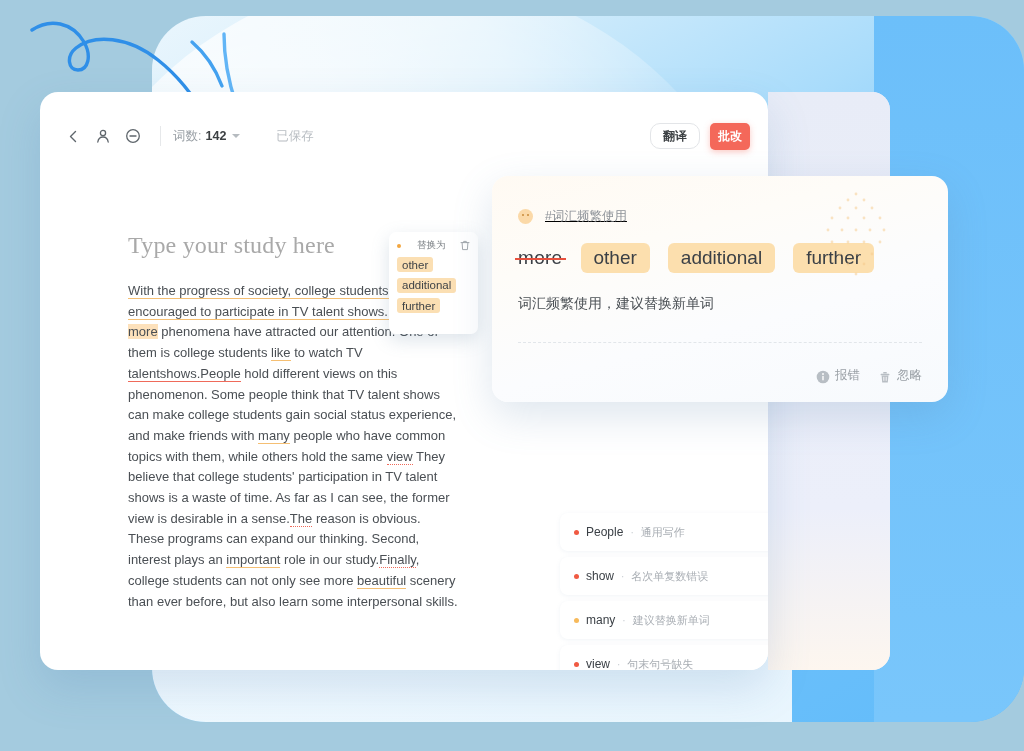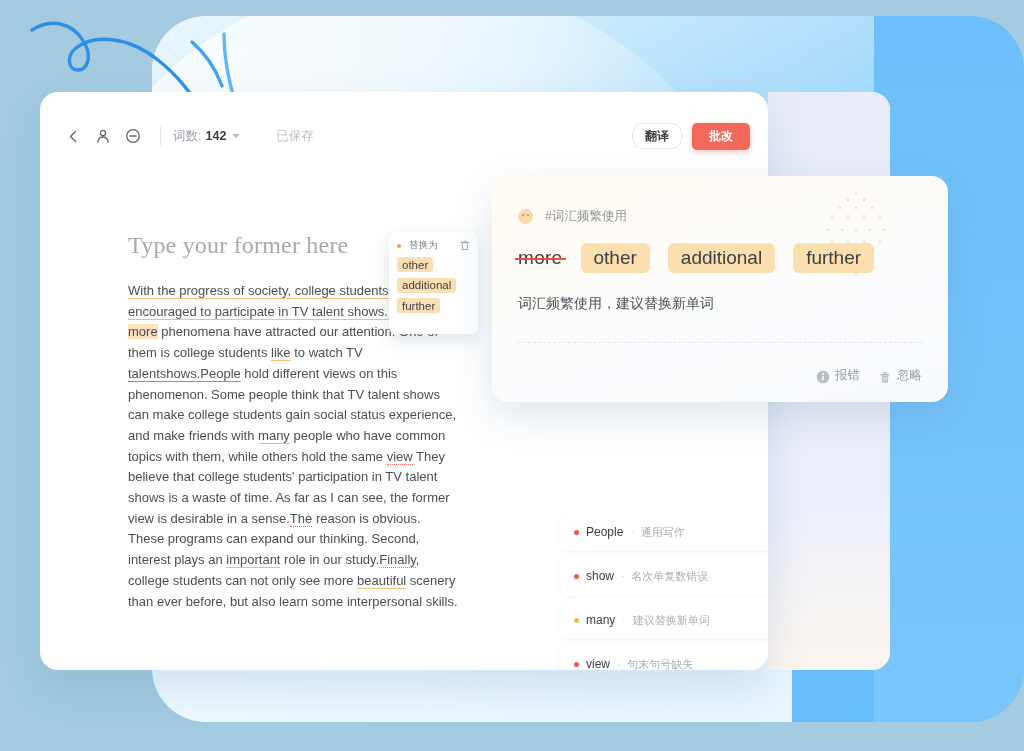--- a/index.html
+++ b/index.html
@@ -76,21 +76,21 @@
   .tb-words b{ color:#3c4043; font-weight:700; }
   .caret{ width:0;height:0;border-left:4px solid transparent;border-right:4px solid transparent;border-top:4px solid #b6bbc0; margin-left:2px;}
   .tb-saved{ font-size:12.5px; color:#b9bec3; margin-left:36px; }
   .tb-right{ margin-left:auto; display:flex; align-items:center; gap:10px; }
   .btn-ghost{
     width:50px;height:26px;border:1px solid #e3e5e8;border-radius:10px;background:#fff;
     font-size:12px;color:#3c4043;font-weight:700;cursor:pointer;
     display:flex;align-items:center;justify-content:center;
   }
   .btn-primary{
-    width:58px;height:27px;border:none;border-radius:5px;background:#f4685a;
+    width:40px;height:27px;border:none;border-radius:5px;background:#f4685a;
     font-size:12px;color:#fff;font-weight:700;cursor:pointer;
     display:flex;align-items:center;justify-content:center;
     box-shadow:0 2px 6px rgba(244,104,90,.35);
   }
 
   
   .doc{ position:absolute; left:88px; top:140px; width:330px; }
   .doc-title{
     font-family:"Liberation Serif","DejaVu Serif",serif;
     font-size:24px; color:#a9a9a9; font-weight:400; letter-spacing:.2px;
@@ -105,21 +105,21 @@
   .u-red-d{ border-bottom:1.6px dotted #ef6a5a; }
 
   
   .pop{
     position:absolute; left:389px; top:232px; width:89px; height:102px;
     background:#fff; border-radius:7px;
     box-shadow:0 6px 18px rgba(100,130,160,.22);
     padding:7px 8px 8px 8px;
   }
   .pop-head{ display:flex; align-items:center; justify-content:space-between; }
-  .pop-head-l{ display:flex; align-items:center; gap:8px; }
+  .pop-head-l{ display:flex; align-items:center; gap:16px; }
   .pop-dot{ width:4px;height:4px;border-radius:50%;background:#f3a63f; }
   .pop-title{ font-size:9.5px; color:#7b8085; }
   .pop-chip{
     margin-top:5px; display:inline-block; background:#fbdfb3; color:#3f4347;
     font-size:11.5px; padding:1.5px 5px; border-radius:3px; cursor:pointer;
   }
 
   
   .review{ position:absolute; left:510px; top:92px; width:258px; height:578px; }
   .review-head{
@@ -152,21 +152,21 @@
   .detail{
     position:absolute; left:492px; top:176px; width:456px; height:226px;
     border-radius:16px;
     background: linear-gradient(165deg,#fffaf3 0%,#fefcf8 30%,#fbfcfe 62%,#f7fafd 100%);
     box-shadow:0 14px 40px rgba(90,130,170,.20);
     overflow:hidden;
   }
   .detail-dots{
     position:absolute; right:44px; top:10px; width:96px; height:96px; opacity:.5;
   }
-  .detail-tag{ display:flex; align-items:center; gap:12px; padding:32px 0 0 26px; }
+  .detail-tag{ display:flex; align-items:center; gap:12px; padding:32px 0 0 26px;text-decoration:underline; }
   .tag-emoji{
     width:15px;height:15px;border-radius:50%;
     background:#fbd9a8; position:relative;
   }
   .tag-emoji::before,.tag-emoji::after{
     content:""; position:absolute; width:2px;height:2px;border-radius:50%;background:#c98a3a; top:5px;
   }
   .tag-emoji::before{ left:4px; } .tag-emoji::after{ left:9px; }
   .tag-text{ font-size:12.5px; color:#8d9298; }
 
@@ -243,21 +243,21 @@
         <i class="caret"></i>
       </div>
       <div class="tb-saved">已保存</div>
       <div class="tb-right">
         <button class="btn-ghost">翻译</button>
         <button class="btn-primary">批改</button>
       </div>
     </div>
 
     <div class="doc">
-      <div class="doc-title">Type your former here</div>
+      <div class="doc-title">Type your study here</div>
       <div class="doc-body">
         <span class="u-orange">With the progress of society, college students should be encouraged to participate in TV talent shows. </span><span class="u-red-d">Mor e</span><span> and </span><span class="hl-orange">more</span><span> phenomena have attracted our attention. One of them is college students </span><span class="u-orange">like</span><span> to watch TV </span><span class="u-red">talentshows.</span><span class="u-red">People</span><span> hold different views on this phenomenon. Some people think that TV talent shows can make college students gain social status experience, and make friends with </span><span class="u-orange">many</span><span> people who have common topics with them, while others hold the same </span><span class="u-red-d">view</span><span> They believe that college students' participation in TV talent shows is a waste of time. As far as I can see, the former view is desirable in a sense.</span><span class="u-red-d">The</span><span> reason is obvious. These programs can expand our thinking. Second, interest plays an </span><span class="u-orange">important</span><span> role in our study.</span><span class="u-red-d">Finally</span><span>, college students can not only see more </span><span class="u-orange">beautiful</span><span> scenery than ever before, but also learn some interpersonal skills.</span>
       </div>
     </div>
 
     <div class="review">
       <div class="review-head">
         <span class="review-title">所有纠错</span>
         <span class="badge-count">13</span>
       </div>

